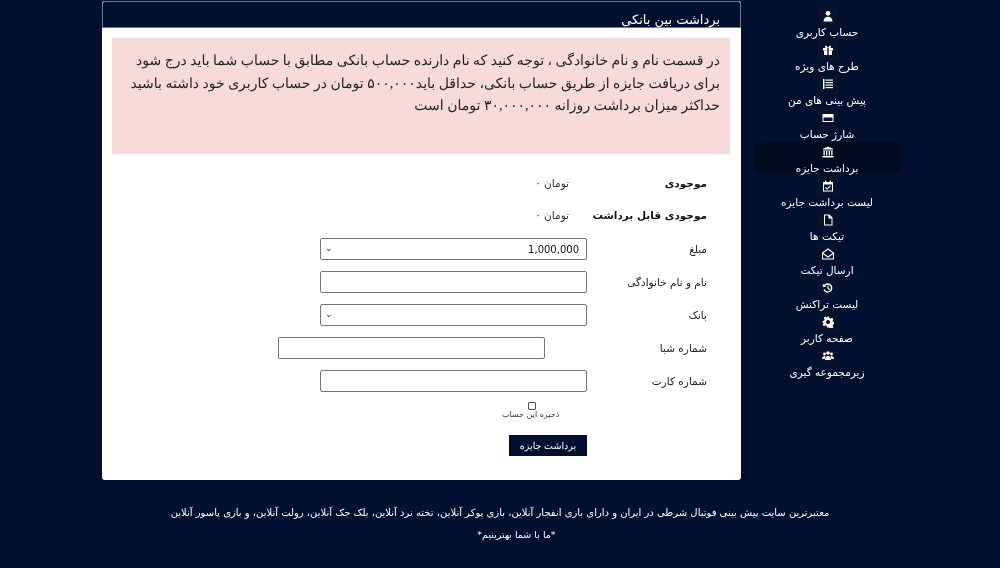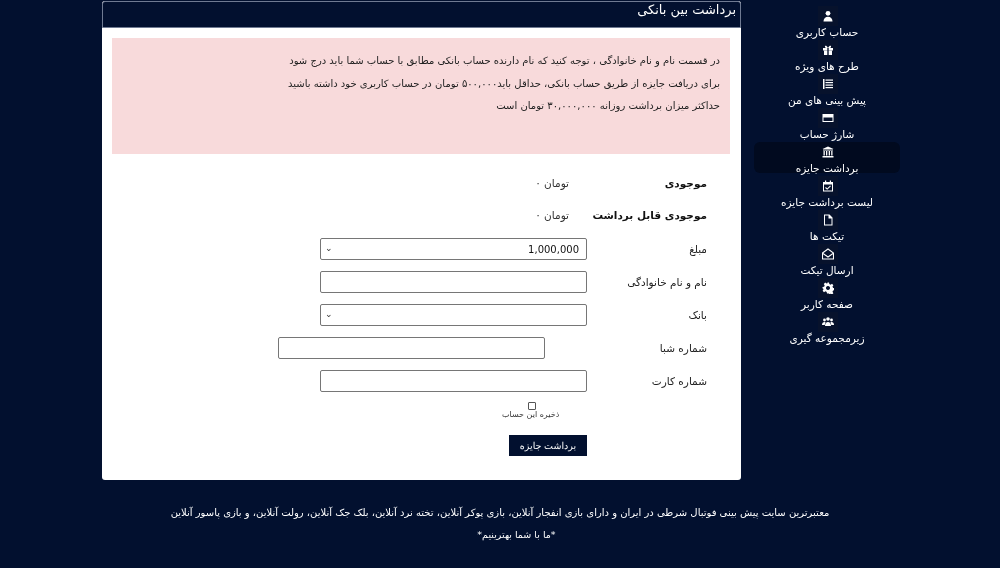--- a/index.html
+++ b/index.html
@@ -56,37 +56,38 @@
     border-radius: 3px;
     overflow: hidden;
   }
   .card-header {
     height: 27px;
     background: #02102f;
     border: 1px solid #6f7a92;
     border-radius: 3px 3px 0 0;
     color: #ffffff;
     font-size: 13px;
-    display: flex; align-items: flex-start;
-    padding-right: 4px;
+    display: flex; align-items: flex-end;
+    padding-right: 20px;
   }
   .alert {
     position: absolute;
     top: 37px;
     left: 10px;
     width: 618px;
     height: 116px;
     background: #f8dadb;
     padding: 12px 10px 0 0;
   }
   .alert-line {
     color: #222;
-    font-size: 10px;
+    font-size: 14px;
     line-height: 22.5px;
     white-space: nowrap;
+    font-family: Liberation Serif, serif;
   }
   .form-row {
     position: absolute;
     right: 34px;
     display: flex;
     align-items: center;
     font-size: 10.5px;
     color: #222;
   }
   .row-label {
@@ -249,20 +250,30 @@
       <svg viewBox="0 0 12 12">
           <path d="M0.5 5L6 1l5.5 4v6h-11z" fill="none" stroke="#fff" stroke-width="1.1"></path>
           <path d="M1 5.5l5 3.5 5-3.5" fill="none" stroke="#fff" stroke-width="1.1"></path>
         </svg>
     </span>
     <span class="side-label">ارسال تیکت</span>
   </div>
   <div class="side-item">
     <span class="side-icon">
       <svg viewBox="0 0 12 12">
+          <path d="M2.5 3.5A4 4 0 1 1 2 7.5" fill="none" stroke="#fff" stroke-width="1.4"></path>
+          <path d="M0.8 1.5v3.5h3.5z"></path>
+          <path d="M6 3.5v3l2 1.2" fill="none" stroke="#fff" stroke-width="1.1"></path>
+        </svg>
+    </span>
+    <span class="side-label">لیست تراکنش</span>
+  </div>
+  <div class="side-item">
+    <span class="side-icon">
+      <svg viewBox="0 0 12 12">
           <path d="M5 0.5h2l0.3 1.6 1.3 0.6 1.4-0.9 1.4 1.4-0.9 1.4 0.6 1.3 1.6 0.3v2l-1.6 0.3-0.6 1.3 0.9 1.4-1.4 1.4-1.4-0.9-1.3 0.6L7 11.5H5l-0.3-1.6-1.3-0.6-1.4 0.9-1.4-1.4 0.9-1.4-0.6-1.3L0.5 7V5l1.6-0.3 0.6-1.3-0.9-1.4 1.4-1.4 1.4 0.9 1.3-0.6z M6 4a2 2 0 1 0 0.01 0z" fill-rule="evenodd"></path>
         </svg>
     </span>
     <span class="side-label">صفحه کاربر</span>
   </div>
   <div class="side-item">
     <span class="side-icon">
       <svg viewBox="0 0 12 12">
           <circle cx="6" cy="3" r="1.8"></circle>
           <circle cx="2.5" cy="4" r="1.4"></circle>

